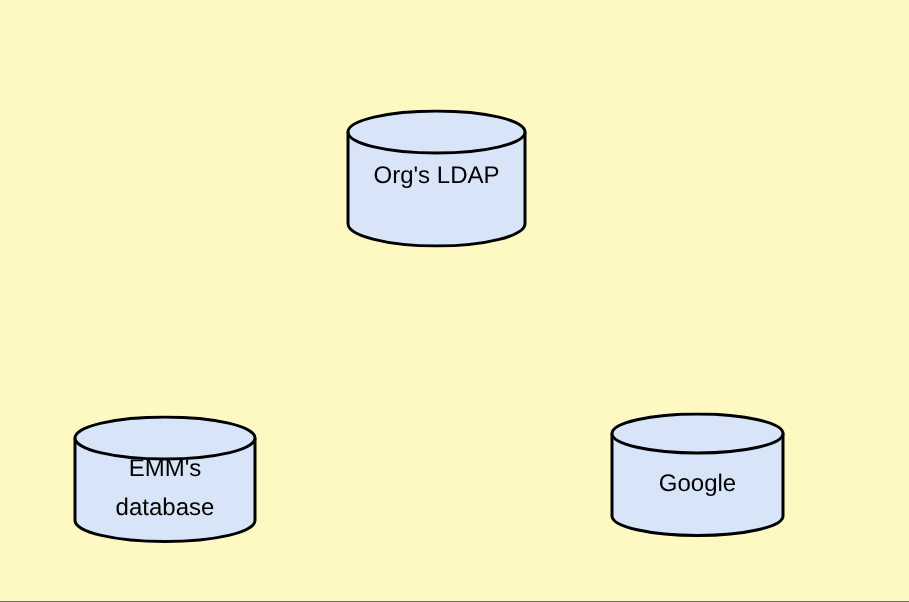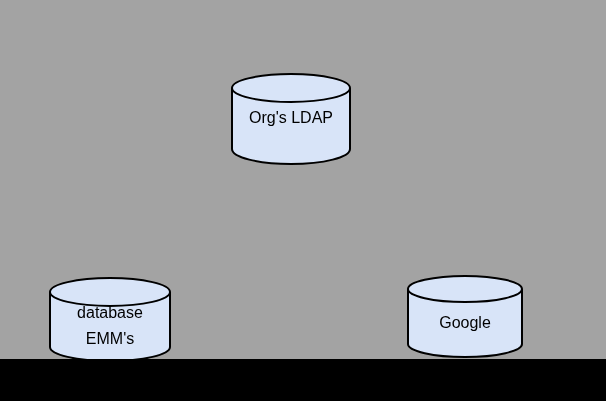--- a/index.html
+++ b/index.html
@@ -3,22 +3,22 @@
 <meta charset="utf-8">
 <style>
   html, body {
     margin: 0;
     padding: 0;
     background: #000000;
   }
   #canvas {
     position: relative;
     width: 606px;
-    height: 359px;
-    background: #a3a3a3;
+    height: 401px;
+    background: #fef9c3;
     overflow: hidden;
     font-family: "Liberation Sans", sans-serif;
   }
   .cylinder {
     position: absolute;
   }
   .cylinder svg {
     display: block;
   }
   .cyl-shape {
@@ -57,22 +57,22 @@
       <div>Org's LDAP</div>
     </div>
   </div>
 
   <div class="cylinder" id="node-emm">
     <svg width="124" height="85" viewBox="0 0 124 85">
       <path class="cyl-shape" d="M2,15 L2,70 A60,14 0 0 0 122,70 L122,15" fill="#d8e4f8"></path>
       <ellipse class="cyl-shape" cx="62" cy="15" rx="60" ry="14" fill="#d8e4f8"></ellipse>
     </svg>
     <div class="label">
+      <div>EMM's</div>
       <div>database</div>
-      <div>EMM's</div>
     </div>
   </div>
 
   <div class="cylinder" id="node-google">
     <svg width="118" height="83" viewBox="0 0 118 83">
       <path class="cyl-shape" d="M2,14 L2,69 A57,13 0 0 0 116,69 L116,14" fill="#d8e4f8"></path>
       <ellipse class="cyl-shape" cx="59" cy="14" rx="57" ry="13" fill="#d8e4f8"></ellipse>
     </svg>
     <div class="label">
       <div>Google</div>

